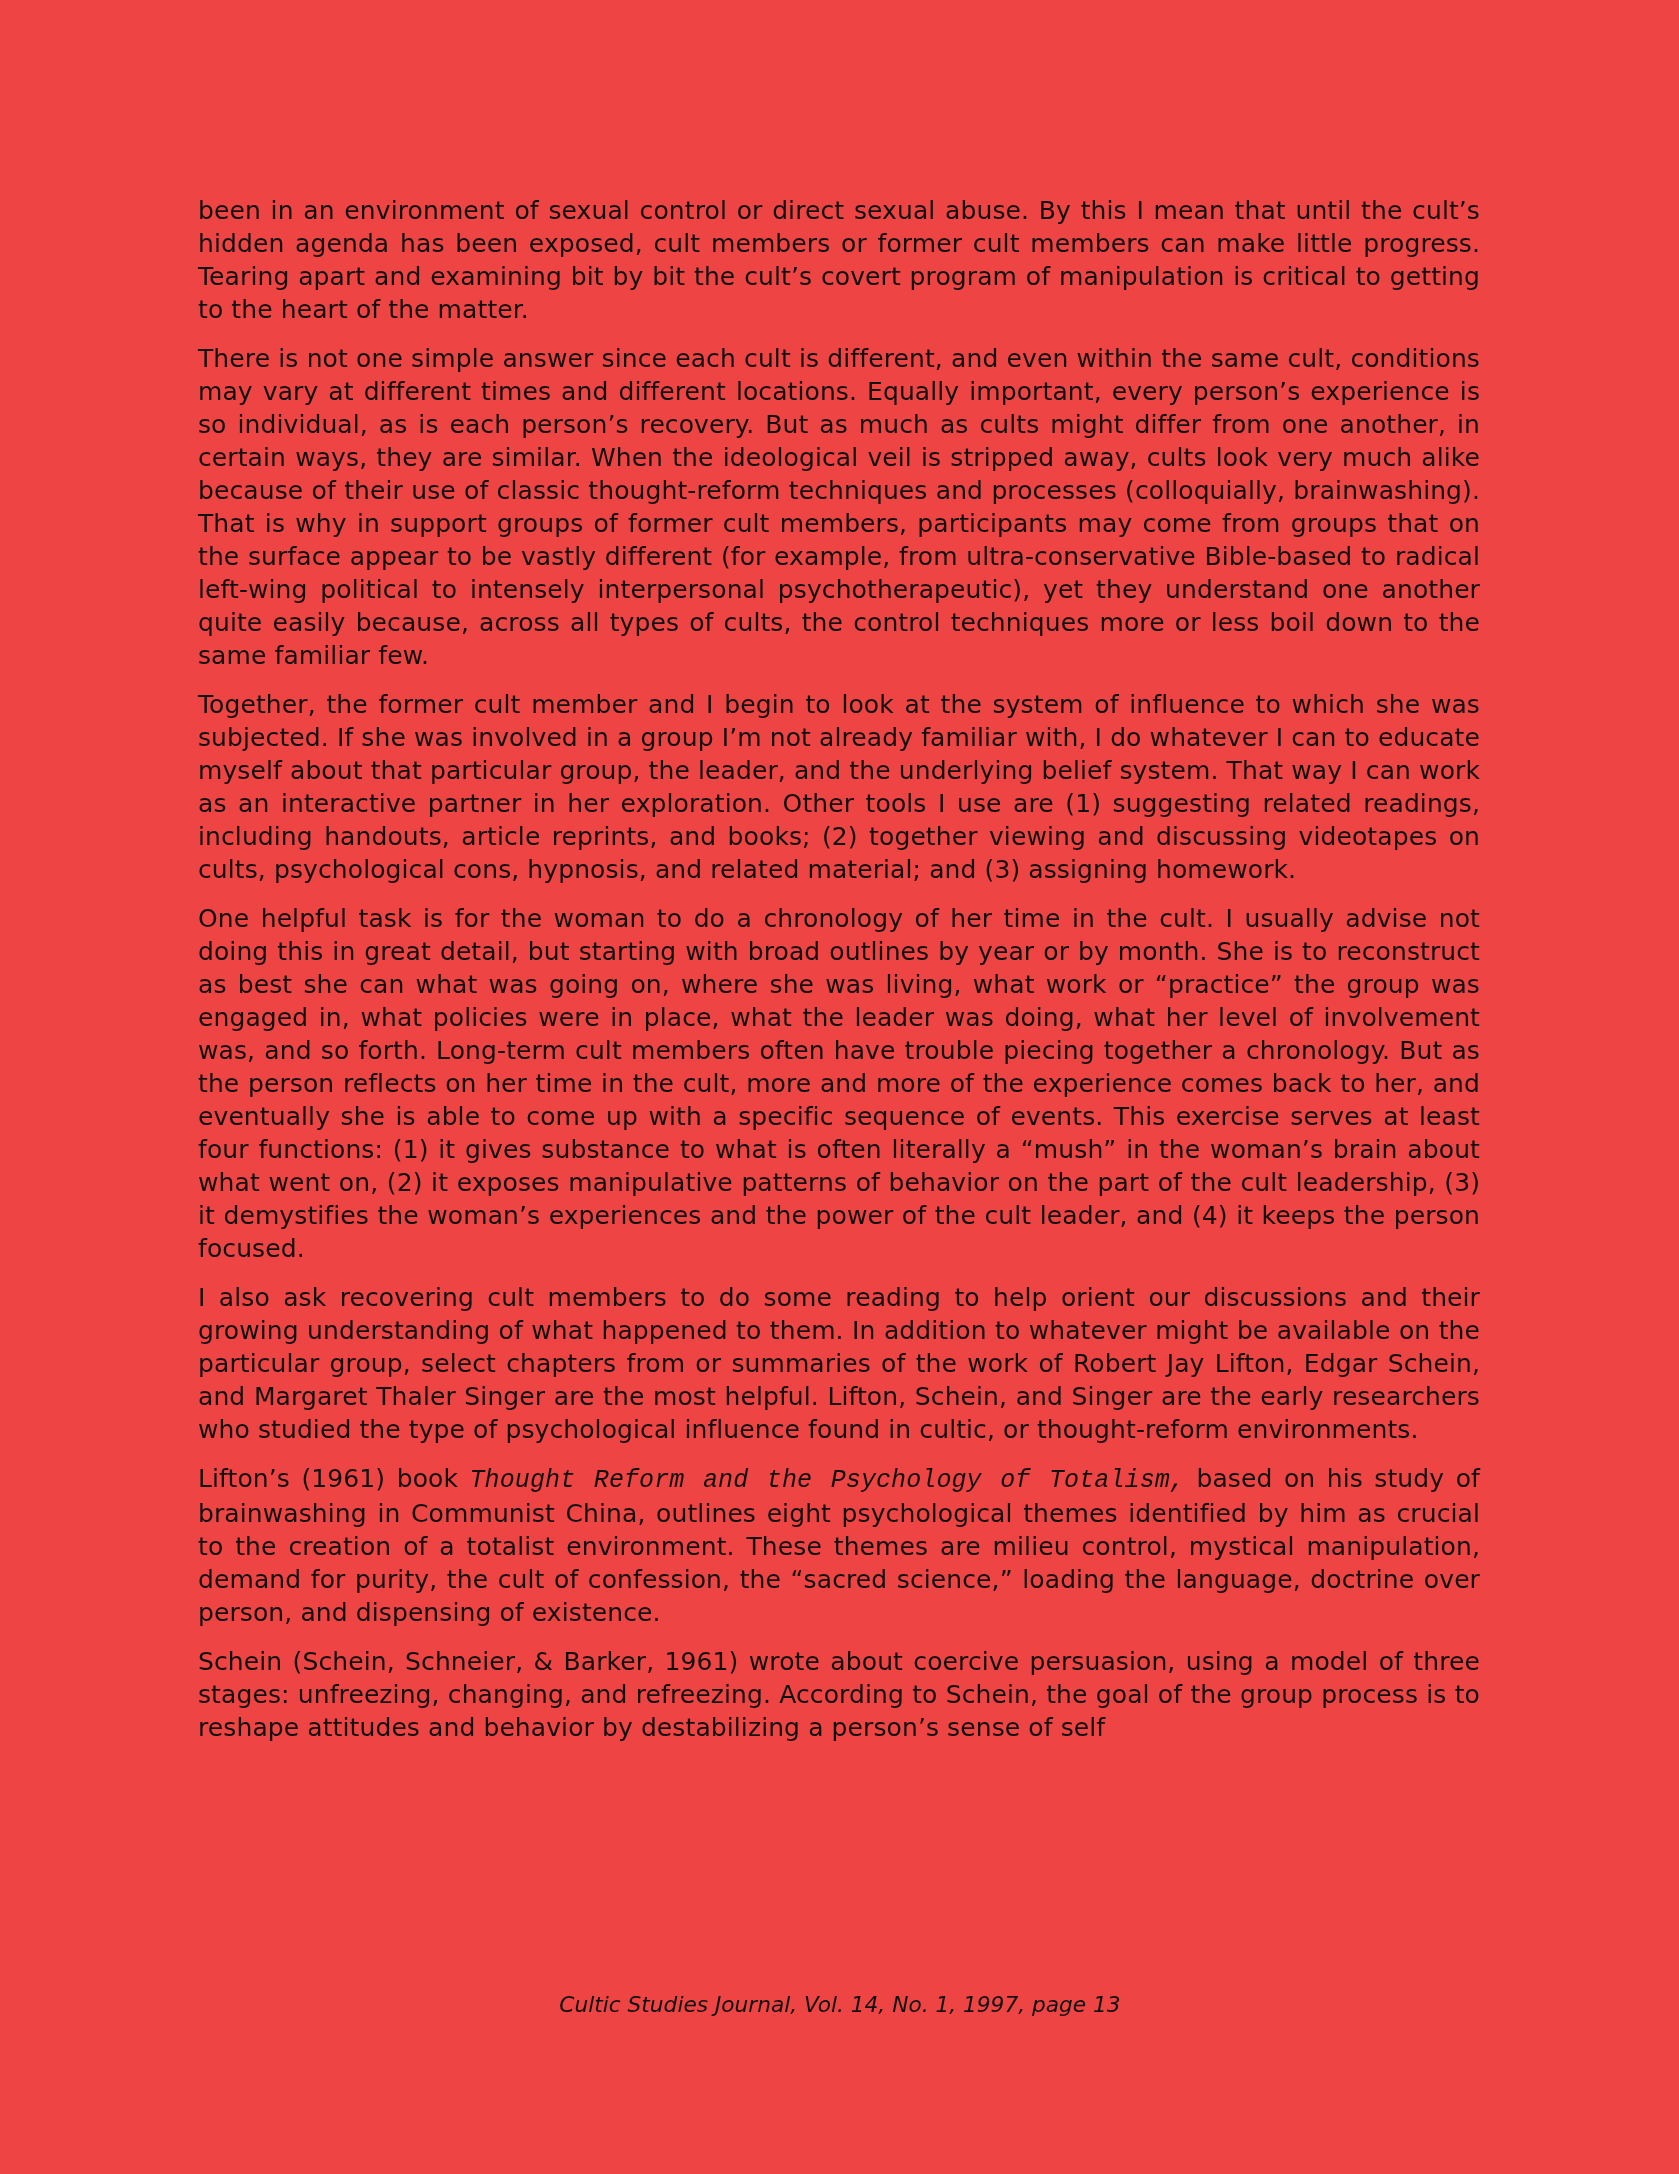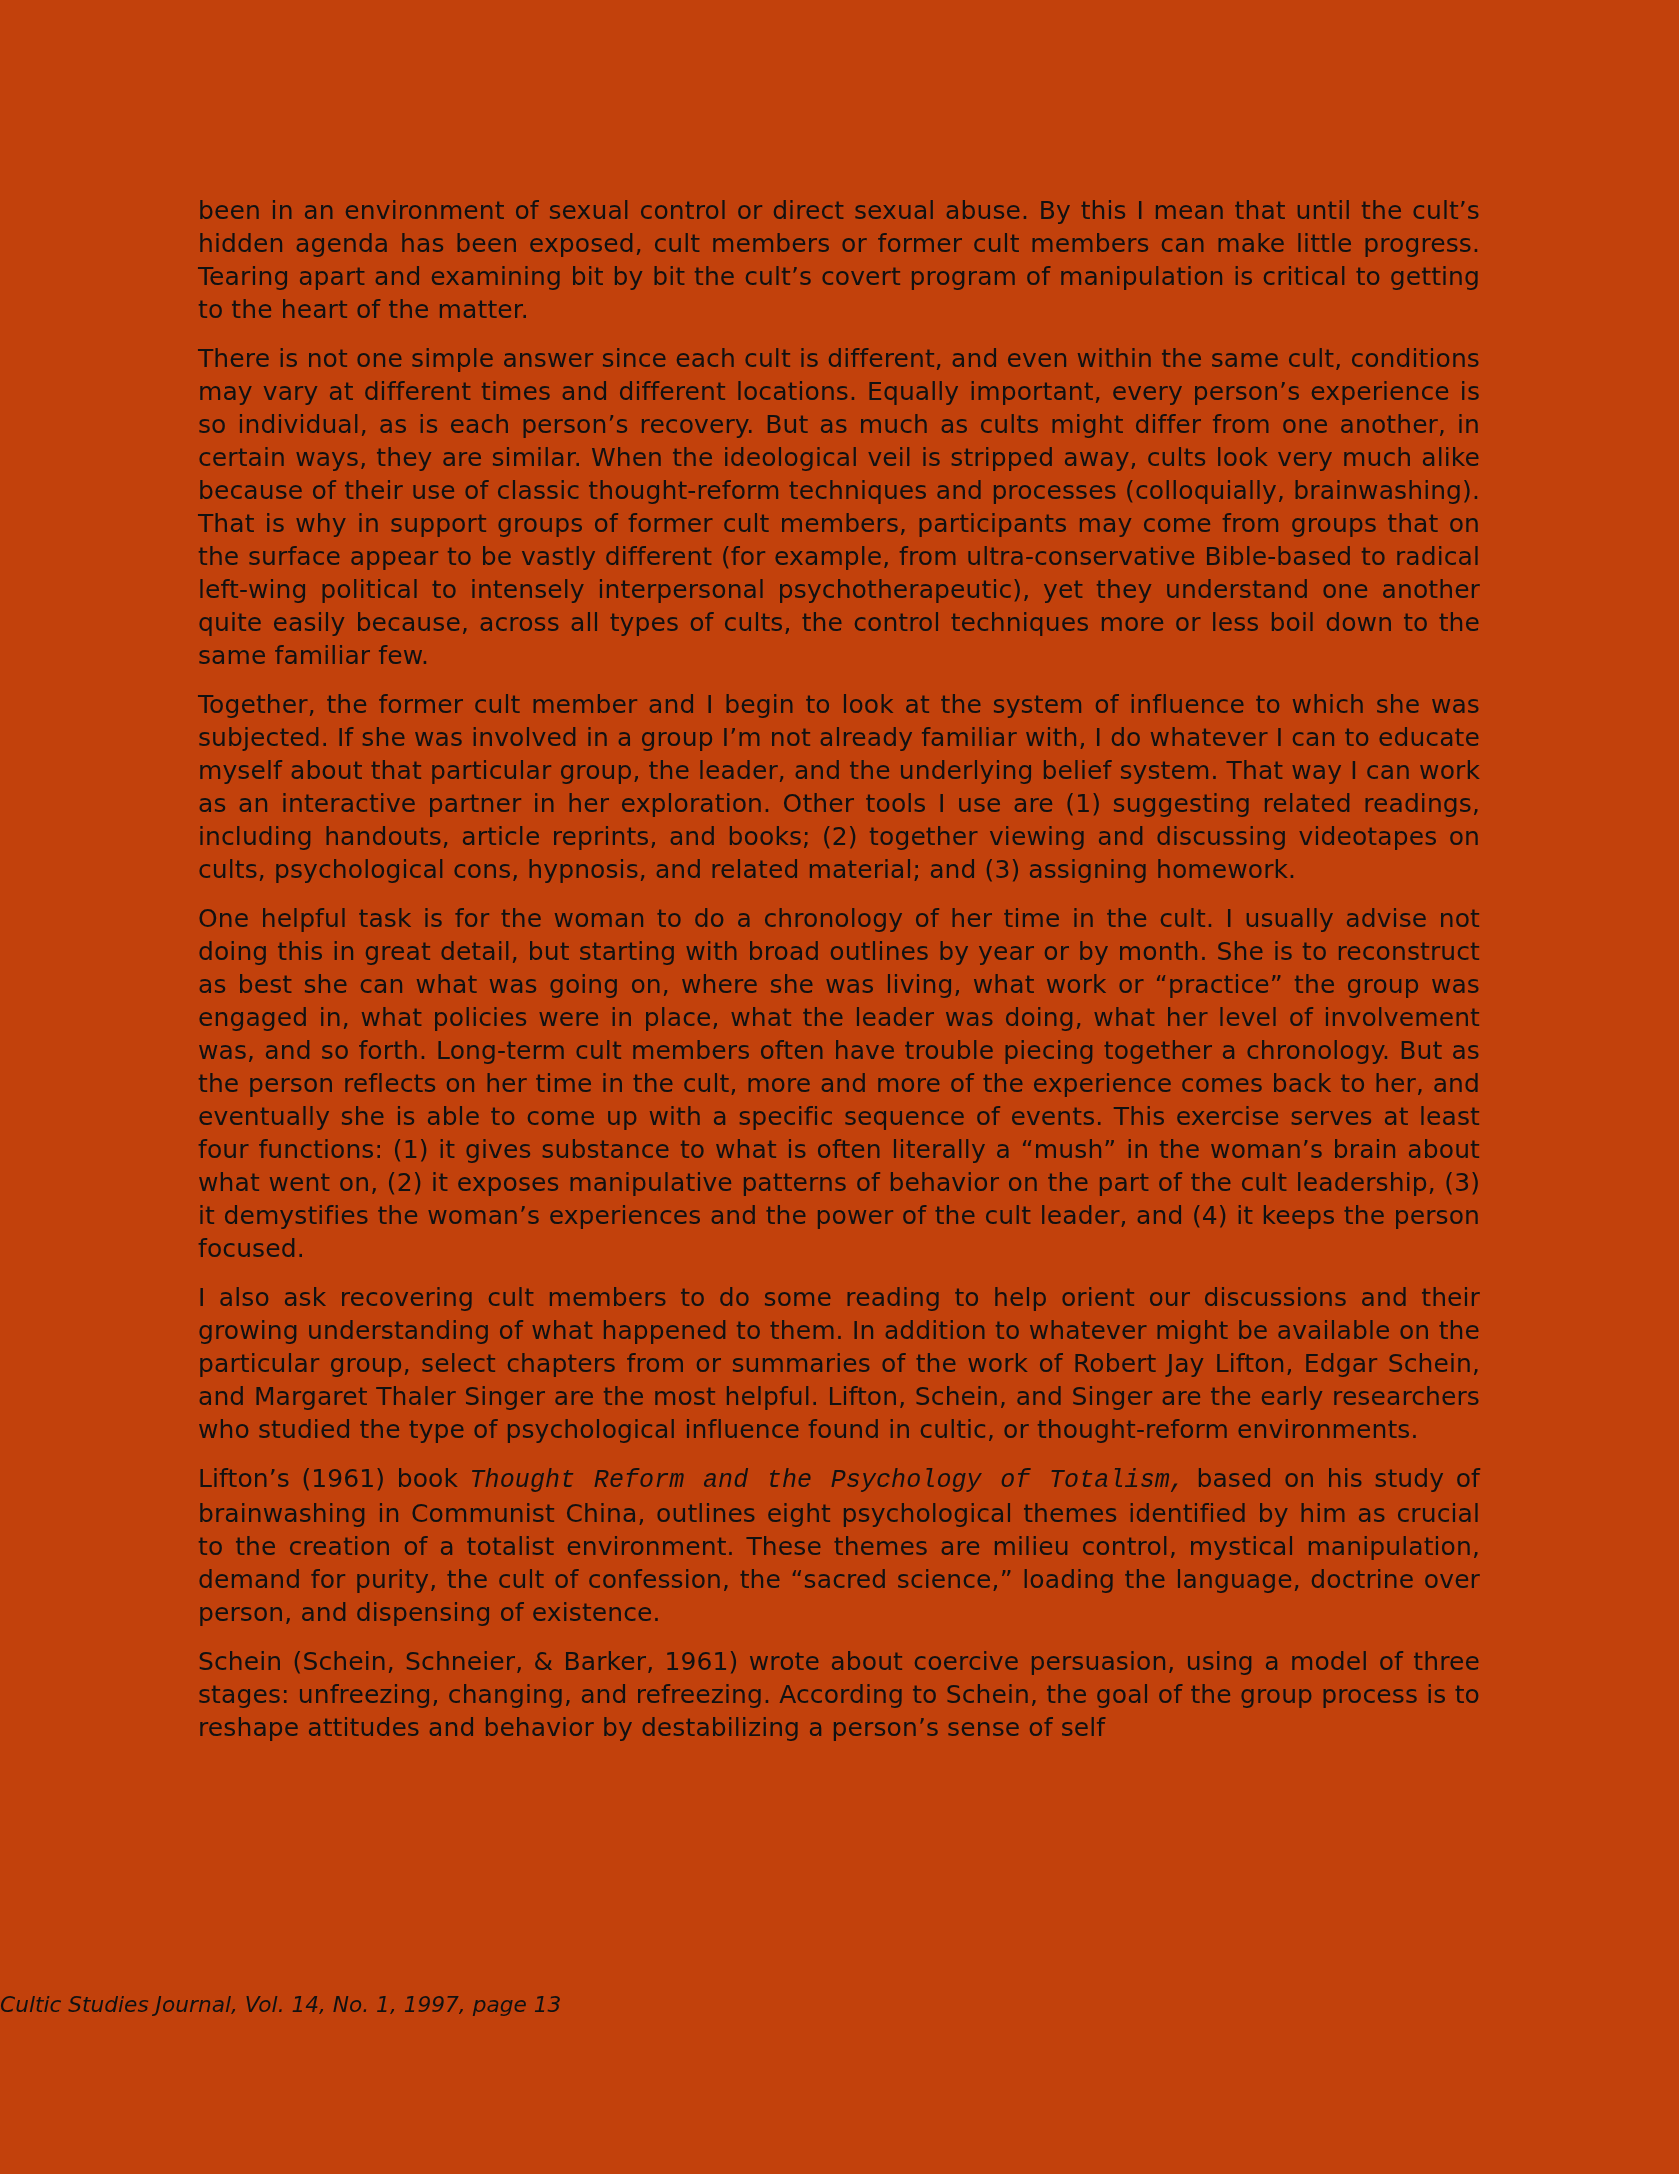--- a/index.html
+++ b/index.html
@@ -1,30 +1,31 @@
 <!DOCTYPE html>
 <html style="font-size:15px"><head>
 <meta charset="utf-8">
 <style>
   html, body { margin: 0; padding: 0; background: #ffffff; }
   body { width: 1680px; height: 2174px; position: relative; overflow: hidden; }
   .page {
-    position: absolute; left: 0; top: 0; width: 1680px; height: 2174px; background: #c2410c;
+    position: absolute; left: 0; top: 0; width: 1680px; height: 2174px; background: #ef4444;
   }
   .content {
     position: absolute; left: 198px; top: 194px; width: 1282px;
     font-family: "DejaVu Sans", sans-serif;
     font-size: 25px; line-height: 33px; color: #111;
     text-align: justify;
   }
   .content p { margin: 0 0 16px 0; letter-spacing: 0.1px; }
   .content p:last-child { margin-bottom: 0; }
   .content em { font-style: italic; font-family: Liberation Mono, monospace; }
   .footer {
     position: absolute; left: 0; width: 1680px; top: 1992px;
+    text-align: center;
     font-family: "DejaVu Sans", sans-serif;
     font-style: italic; font-size: 21.7px; color: #111;
   }
 </style>
 </head>
 <body>
 
 <div class="page">
   <div class="content">
     <p>been in an environment of sexual control or direct sexual abuse. By this I mean that until the cult’s hidden agenda has been exposed, cult members or former cult members can make little progress. Tearing apart and examining bit by bit the cult’s covert program of manipulation is critical to getting to the heart of the matter.</p>

